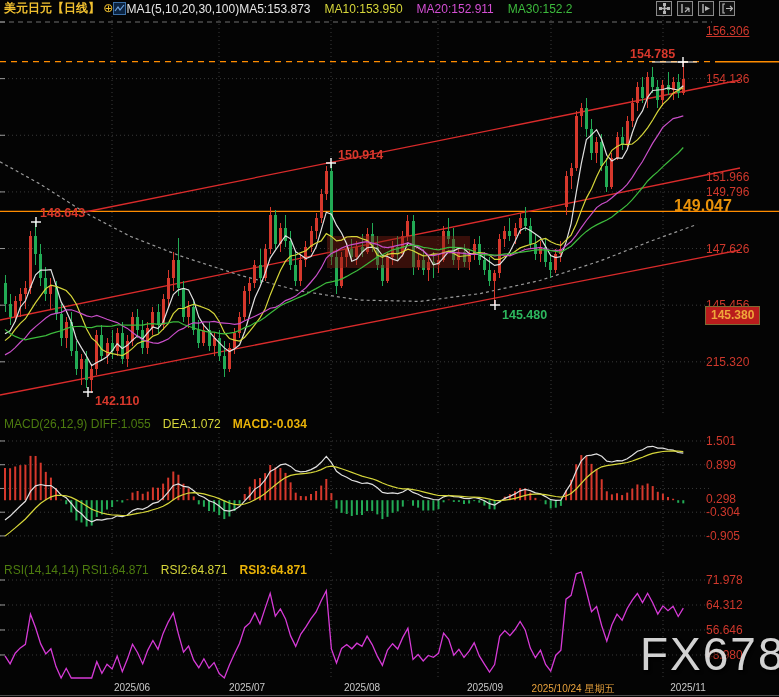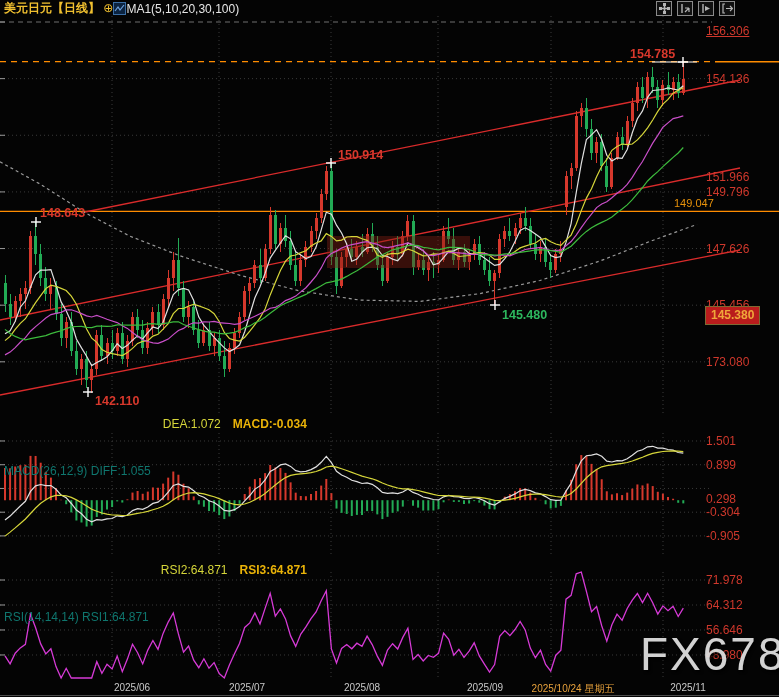--- a/index.html
+++ b/index.html
@@ -8,25 +8,25 @@
   .hdr{position:absolute;left:4px;top:1px;height:15px;display:flex;align-items:center;
        font-size:12px;white-space:nowrap;}
   .hdr .sym{color:#f0c030;font-weight:bold;}
   .hdr .oplus{color:#f0c030;font-size:12px;}
   .hdr .magroup{color:#e6e6e6;}
   .mini-ic{width:13px;height:13px;display:inline-block;}
   .toolbar{position:absolute;left:656px;top:1px;display:flex;gap:5px;}
   .tbtn{width:16px;height:15px;border:1px solid #8a8a8a;background:#101010;display:flex;
         align-items:center;justify-content:center;box-sizing:border-box;}
   .panel-hdr{position:absolute;left:4px;font-size:12px;display:flex;gap:12px;white-space:nowrap;}
-  .panel-hdr .w{color:#0f766e;margin-top:47px;}
+  .panel-hdr .w{color:#4d7c0f;}
   .panel-hdr .y{color:#d6d63a;}
   .panel-hdr .m{color:#eab308;font-weight:bold;}
   .axis-lab{position:absolute;left:706px;font-size:12px;color:#cf382c;line-height:14px;}
-  .line-lab{position:absolute;left:674px;top:197px;font-size:11px;font-weight:normal;color:#e8920a;}
+  .line-lab{position:absolute;left:674px;top:197px;font-size:16px;font-weight:bold;color:#e8920a;}
   .boxed-lab{position:absolute;left:705px;top:306px;font-size:12px;font-weight:bold;color:#efa73a;
              border:1px solid #7d6a33;background:#b91c1c;padding:1px 5px 2px 5px;}
   .date-lab{position:absolute;top:682px;font-size:10px;color:#c9c9c9;transform:translateX(-50%);white-space:nowrap;}
   .date-hl{color:#e8a23c;}
   .watermark{position:absolute;left:640px;top:627px;font-size:46px;color:#e2e2e2;opacity:.93;
              letter-spacing:2px;text-shadow:2px 2px 3px #000;}
   .btm-line{position:absolute;left:0;top:695px;width:779px;height:1px;background:#4d4d4d;}
   svg text{font-family:"Liberation Sans","DejaVu Sans",sans-serif;}
 </style>
 </head>
@@ -525,20 +525,26 @@
   <div class="hdr">
     <span><span class="sym">美元日元</span><span class="sym">【日线】</span>
     <span class="oplus">⊕</span></span>
     <span class="mini-ic">
       <svg width="13" height="13">
           <rect x="0.5" y="0.5" width="12" height="12" fill="#0b2340" stroke="#3a6ea5"></rect>
           <polyline points="2,9 5,5 7,8 11,3" fill="none" stroke="#6fa3e0" stroke-width="1.2"></polyline>
         </svg>
     </span>
     <span class="magroup">MA1(5,10,20,30,100)</span>
+    <span id="ma-values" style="display:flex;gap:14px;">
+        <span style="color: rgb(230, 230, 230);">MA5:153.873</span>
+        <span style="color: rgb(214, 214, 58);">MA10:153.950</span>
+        <span style="color: rgb(212, 79, 212);">MA20:152.911</span>
+        <span style="color: rgb(61, 187, 61);">MA30:152.2</span>
+      </span>
   </div>
 
   <div class="toolbar">
     <span class="tbtn">
       <svg width="11" height="11">
           <path d="M5.5 1v9M1 5.5h9" stroke="#b5b5b5" stroke-width="1.6"></path>
           <rect x="4" y="0" width="3" height="3" fill="#b5b5b5"></rect>
           <rect x="4" y="8" width="3" height="3" fill="#b5b5b5"></rect>
           <rect x="0" y="4" width="3" height="3" fill="#b5b5b5"></rect>
           <rect x="8" y="4" width="3" height="3" fill="#b5b5b5"></rect>
@@ -575,21 +581,21 @@
     <span class="m">RSI3:64.871</span>
   </div>
 
   <div id="axis-labels">
       <div class="axis-lab" style="top: 24px; text-decoration: underline;">156.306</div>
       <div class="axis-lab" style="top: 71.637px;">154.136</div>
       <div class="axis-lab" style="top: 128.274px; margin-top: 42px;">151.966</div>
       <div class="axis-lab" style="top: 184.911px;">149.796</div>
       <div class="axis-lab" style="top: 241.548px;">147.626</div>
       <div class="axis-lab" style="top: 298.185px;">145.456</div>
-      <div class="axis-lab" style="top: 354.822px;">173.080</div>
+      <div class="axis-lab" style="top: 354.822px;">215.320</div>
       <div class="axis-lab" style="top: 433.971px;">1.501</div>
       <div class="axis-lab" style="top: 457.725px;">0.899</div>
       <div class="axis-lab" style="top: 481.441px; margin-top: 11px;">0.298</div>
       <div class="axis-lab" style="top: 505.196px;">-0.304</div>
       <div class="axis-lab" style="top: 528.911px;">-0.905</div>
       <div class="axis-lab" style="top: 573px;">71.978</div>
       <div class="axis-lab" style="top: 597.991px;">64.312</div>
       <div class="axis-lab" style="top: 622.982px;">56.646</div>
       <div class="axis-lab" style="top: 647.973px;">48.980</div>
     </div>

